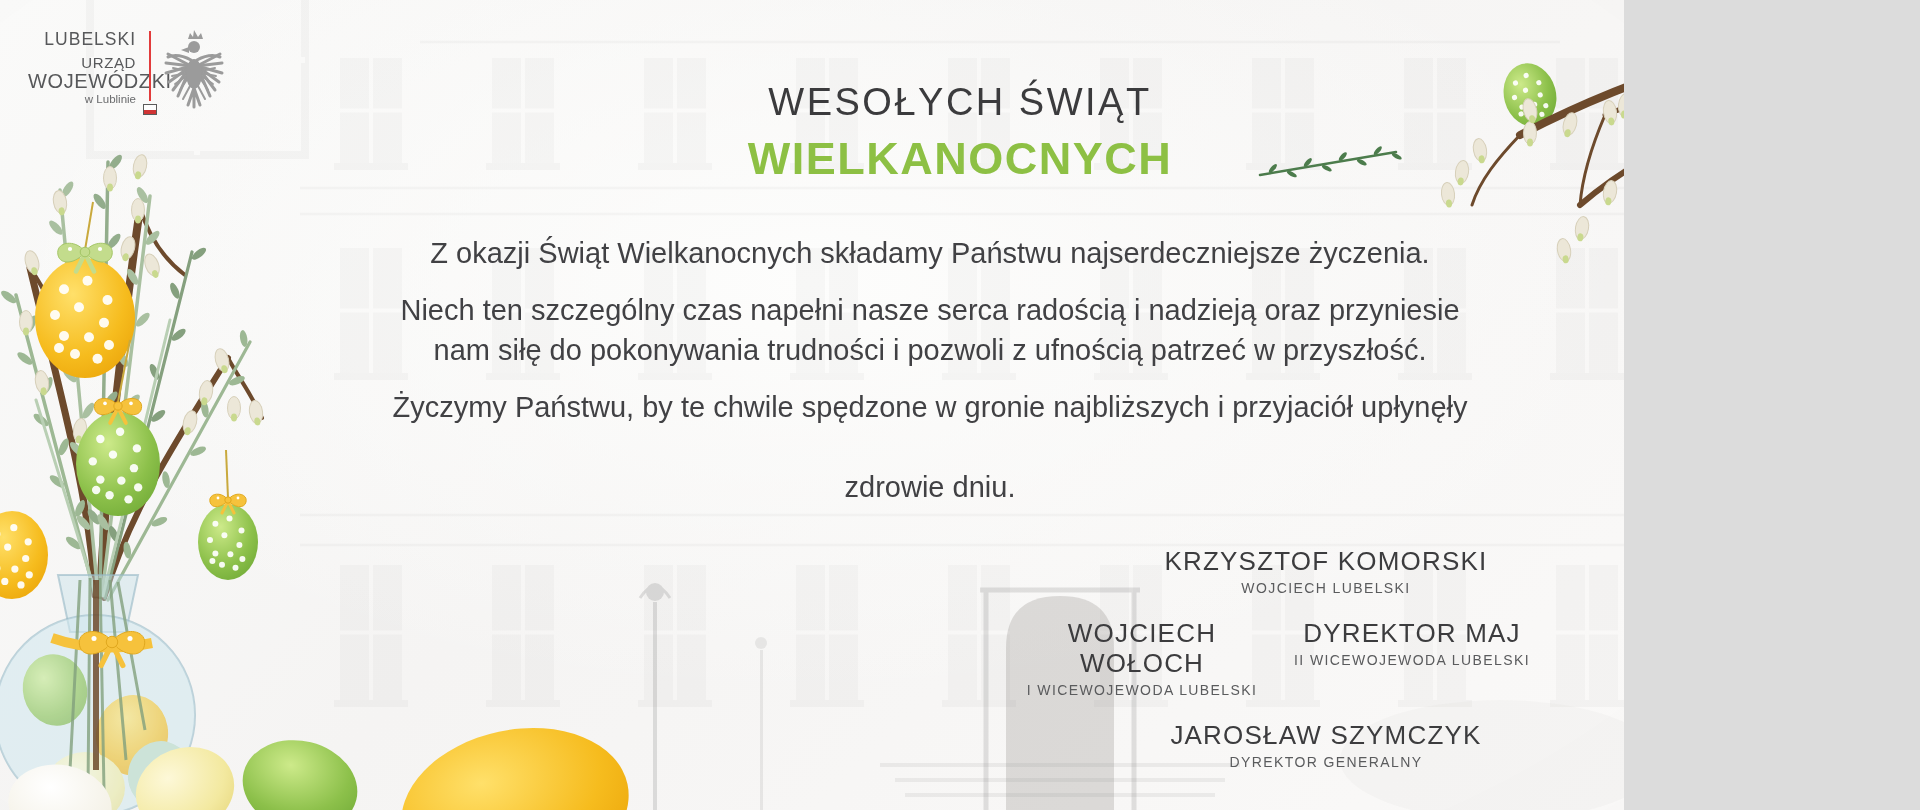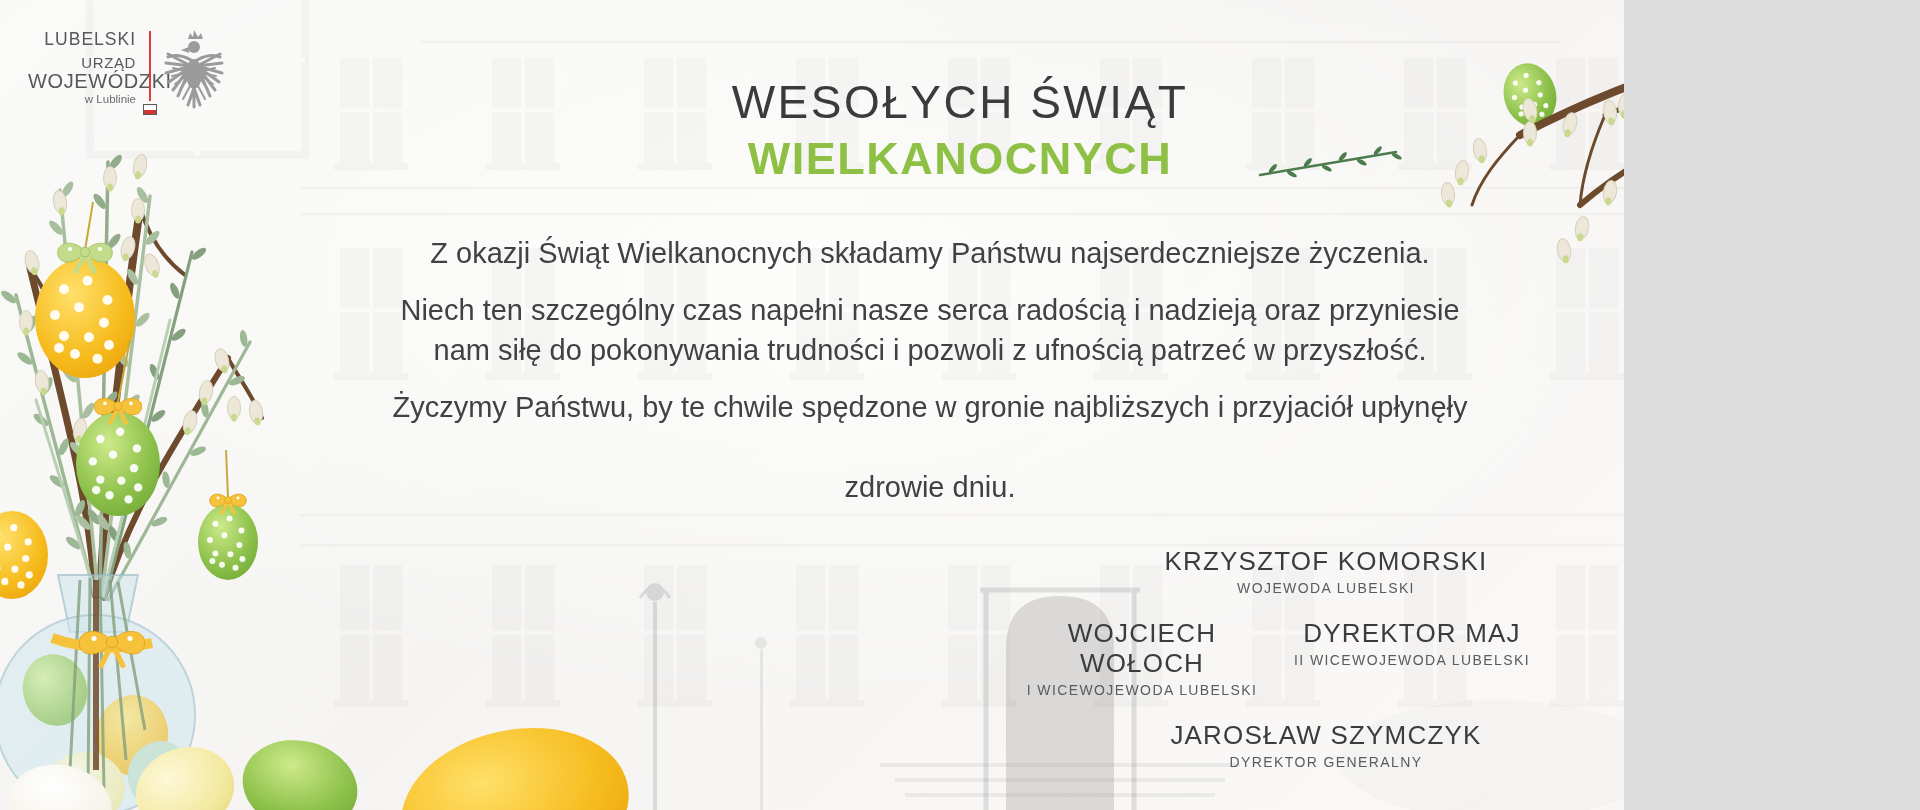--- a/index.html
+++ b/index.html
@@ -24,21 +24,21 @@
   .logo-l1{font-size:17.5px;letter-spacing:1px;line-height:20px;font-weight:400;}
   .logo-l2{font-size:15px;letter-spacing:.6px;line-height:18px;margin-top:5px;}
   .logo-l3{font-size:20px;letter-spacing:.6px;line-height:18px;}
   .logo-l4{font-size:11.5px;line-height:14px;margin-top:2px;color:#6a6b6d;}
   .logo-divider{position:absolute;left:149px;top:31px;width:2px;height:70px;background:#e23b3b;}
   .logo-flag{position:absolute;left:143px;top:104px;width:14px;height:11px;border:1px solid #5a5a5a;
     background:linear-gradient(#fdfdfd 0 50%, #d03434 50% 100%);box-sizing:border-box;}
   .logo-eagle{position:absolute;left:164px;top:28px;}
   
   .title-block{position:absolute;left:0;top:74px;width:1920px;text-align:center;z-index:4;}
-  .title-1{font-size:46px;letter-spacing:2.5px;color:#3b3b3d;font-weight:400;line-height:56px;}
+  .title-1{font-size:38px;letter-spacing:2.5px;color:#3b3b3d;font-weight:400;line-height:56px;}
   .title-2{font-size:45px;letter-spacing:1.5px;color:#8dc044;font-weight:700;line-height:50px;margin-top:4px;}
   
   .message{position:absolute;left:228px;top:233px;width:1404px;text-align:center;z-index:4;
     color:#414144;font-size:29px;line-height:40px;font-weight:400;}
   .message p{margin:0 0 17px 0;}
   
   .signatures{position:absolute;left:1010px;top:546px;width:632px;z-index:4;color:#3c3c3e;}
   .sig-name{font-size:26px;letter-spacing:1.2px;line-height:30px;}
   .sig-role{font-size:14px;letter-spacing:1.4px;line-height:18px;margin-top:3px;color:#5a5b5d;}
   .sig-single{text-align:center;margin-bottom:21px;}
@@ -234,21 +234,21 @@
     <p>
       <span>Życzymy Państwu, by te chwile spędzone w gronie najbliższych i przyjaciół upłynęły</span><br>
       <br>
       <span>zdrowie dniu.</span>
     </p>
   </div>
 
   <div class="signatures">
     <div class="sig-single">
       <div class="sig-name">KRZYSZTOF KOMORSKI</div>
-      <div class="sig-role">WOJEWODA LUBELSKI</div>
+      <div class="sig-role">WOJCIECH LUBELSKI</div>
     </div>
     <div class="sig-row">
       <div class="sig-col">
         <div class="sig-name">WOJCIECH WOŁOCH</div>
         <div class="sig-role">I WICEWOJEWODA LUBELSKI</div>
       </div>
       <div class="sig-col">
         <div class="sig-name">DYREKTOR MAJ</div>
         <div class="sig-role">II WICEWOJEWODA LUBELSKI</div>
       </div>

